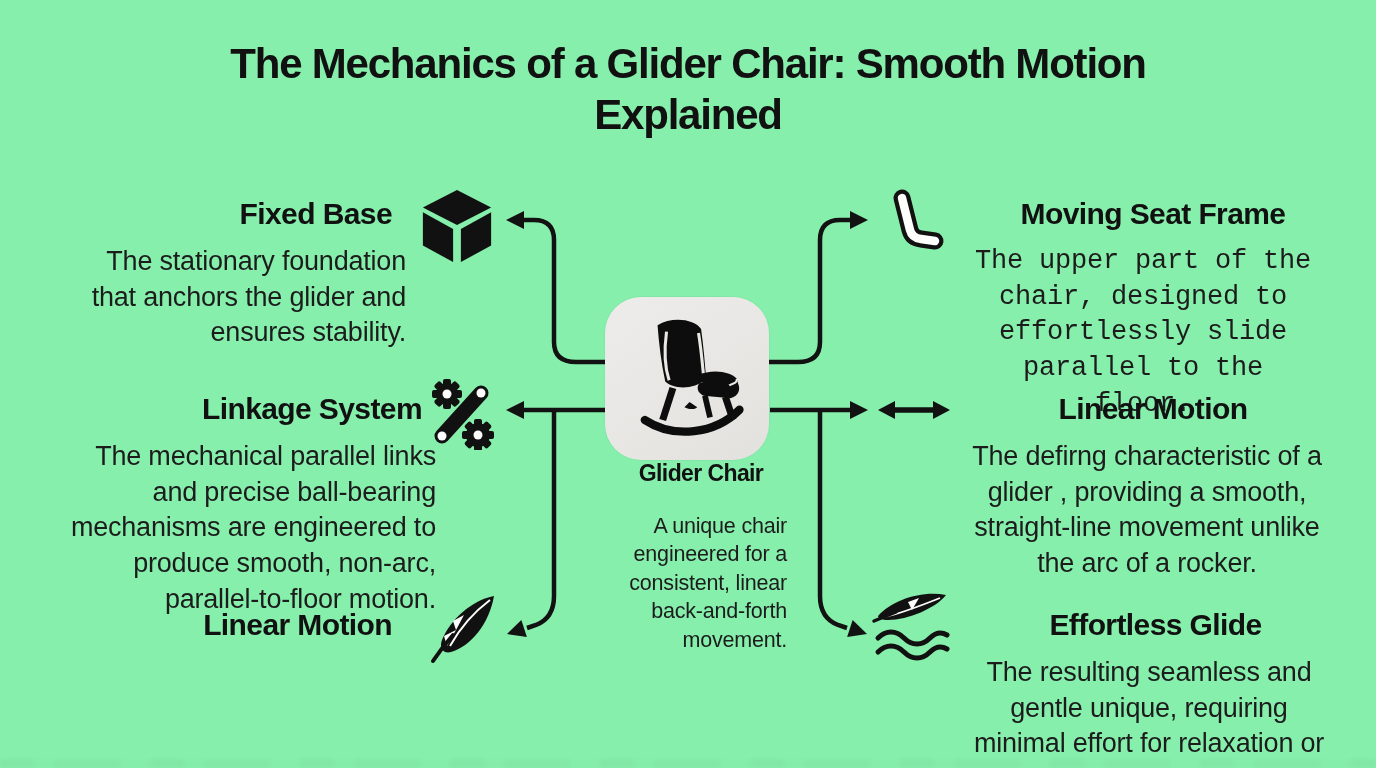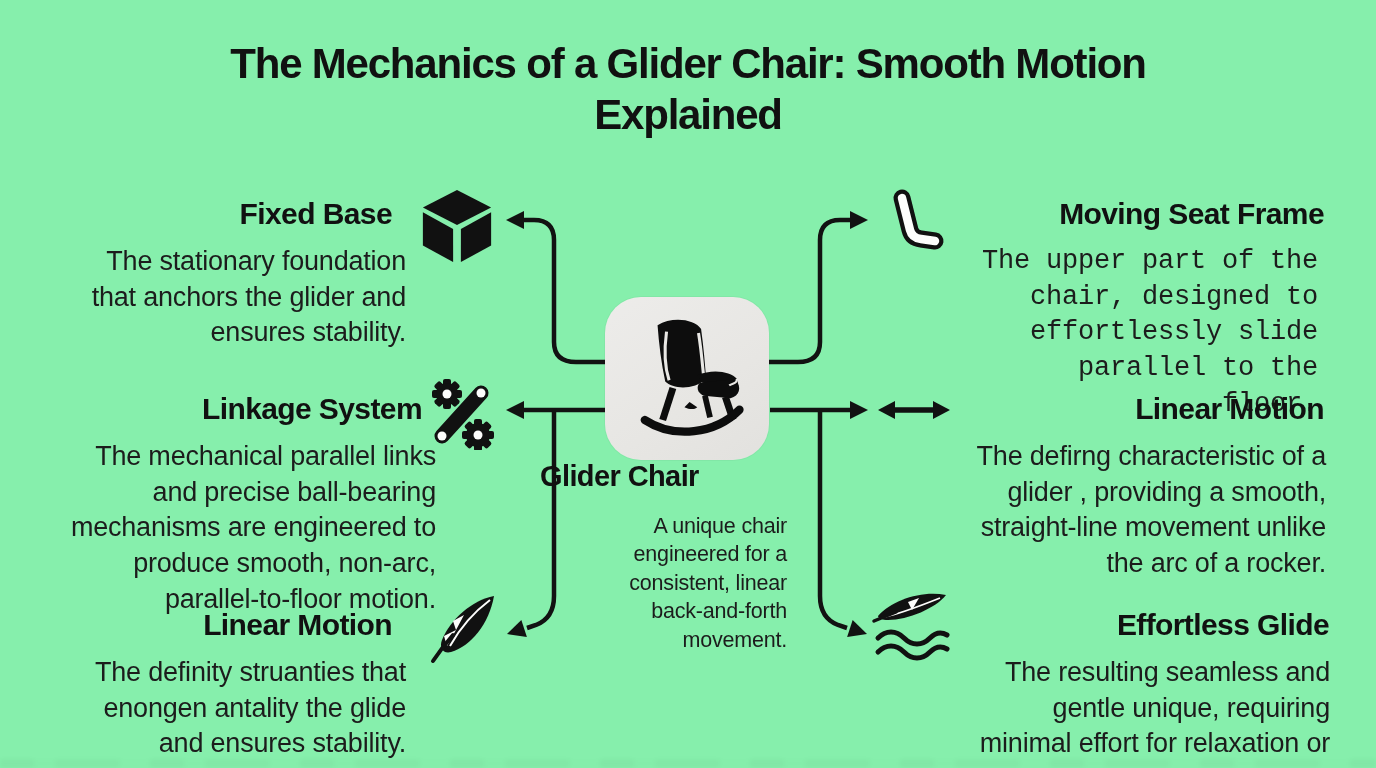--- a/index.html
+++ b/index.html
@@ -17,31 +17,31 @@
   .node{position:absolute;}
   .node h2{
     margin:14px;font-size:30px;font-weight:700;letter-spacing:-0.6px;color:#111;
     line-height:1.1;
   }
   .node p{
     margin:10px 0 0 0;font-size:27px;line-height:1.32;color:#1c1c1c;
     letter-spacing:-0.2px;
   }
   .node.left{text-align:right;}
-  .node.right{text-align:right;}
+  .node.right{text-align:center;}
   .icon{position:absolute;}
   .center-card{
     position:absolute;left:605px;top:297px;width:164px;height:163px;
     background:linear-gradient(145deg,#edecea 0%,#e7e6e3 60%,#e2e1de 100%);
     border-radius:36px;display:flex;align-items:center;justify-content:center;
     box-shadow:0 0 0 1px rgba(0,0,0,0.03);
   }
   .center-label{
-    position:absolute;left:540px;top:460px;width:240px;margin:0;
-    text-align:left;font-size:29px;font-weight:700;letter-spacing:-0.6px;color:#111;
+    position:absolute;left:581px;top:460px;width:240px;margin:0;
+    text-align:center;font-size:23px;font-weight:700;letter-spacing:-0.6px;color:#111;
   }
   .center-desc{
     position:absolute;left:587px;top:512px;width:200px;margin:0;
     text-align:right;font-size:21.5px;line-height:1.32;color:#1c1c1c;letter-spacing:-0.2px;
   }
   .bottom-smudge{
     position:absolute;left:0;bottom:0;width:1376px;height:9px;opacity:.55;
     background:repeating-linear-gradient(90deg,
       rgba(0,0,0,0.06) 0 34px, rgba(0,0,0,0.015) 34px 55px,
       rgba(0,0,0,0.05) 55px 120px, rgba(0,0,0,0.01) 120px 150px);
@@ -107,21 +107,20 @@
       <circle r="12"></circle>
       <circle r="4.5" fill="#fdfdfc"></circle>
     </g>
     <line x1="16" y1="58" x2="55" y2="15" stroke="#111" stroke-width="15" stroke-linecap="round"></line>
     <circle cx="16" cy="58" r="4.5" fill="#fdfdfc"></circle>
     <circle cx="55" cy="15" r="4.5" fill="#fdfdfc"></circle>
   </svg>
 
   <section class="node left" style="right:970px;top:594px;width:360px;">
     <h2>Linear Motion</h2>
-    <p style="width:330px;margin-left:30px;">The definity struanties that enongen antality the glide and ensures stability.</p>
   </section>
   <svg class="icon" style="left:426px;top:590px;" width="76" height="76" viewBox="0 0 76 76">
     <path d="M68,6 C46,10 24,30 16,50 C13,58 17,64 25,62 C45,56 63,34 68,6 Z" fill="#111"></path>
     <path d="M64,10 C48,22 34,38 24,56" stroke="#fdfdfc" stroke-width="2" fill="none"></path>
     <polygon points="18,46 30,40 21,56" fill="#fdfdfc"></polygon>
     <polygon points="27,31 38,25 30,40" fill="#fdfdfc"></polygon>
     <path d="M7,71 C13,62 20,53 27,45" stroke="#111" stroke-width="4" stroke-linecap="round" fill="none"></path>
   </svg>
 
   <section class="node right" style="left:968px;top:183px;width:370px;">

